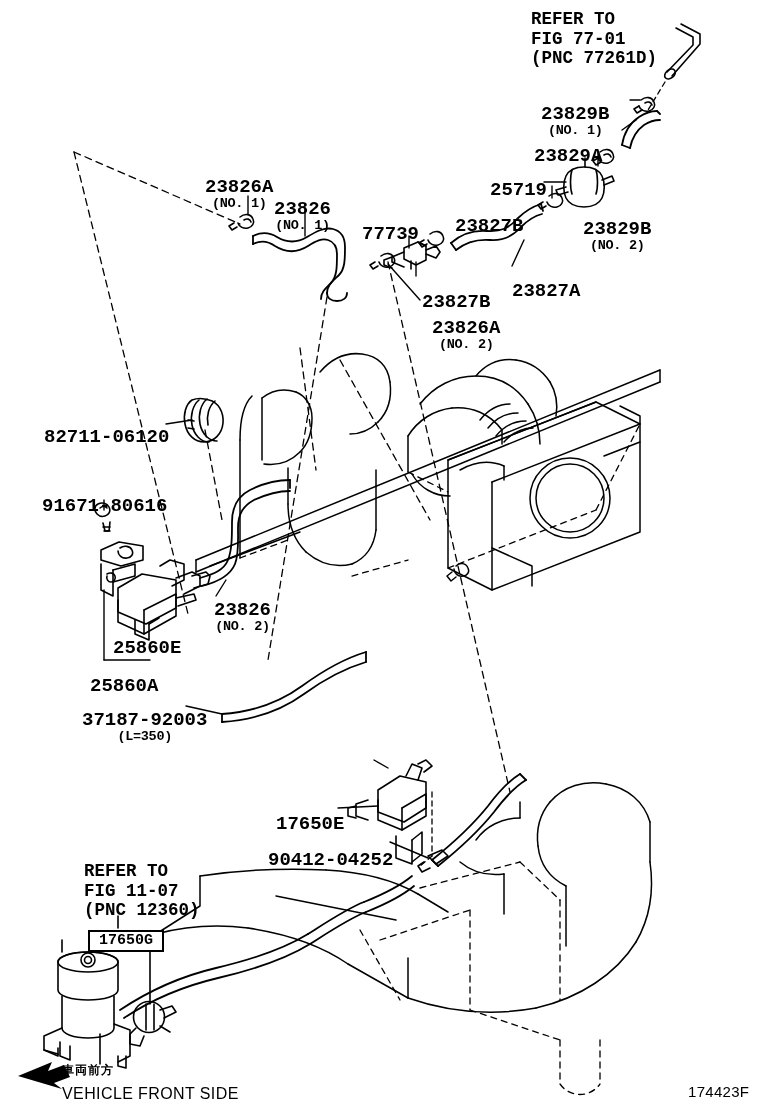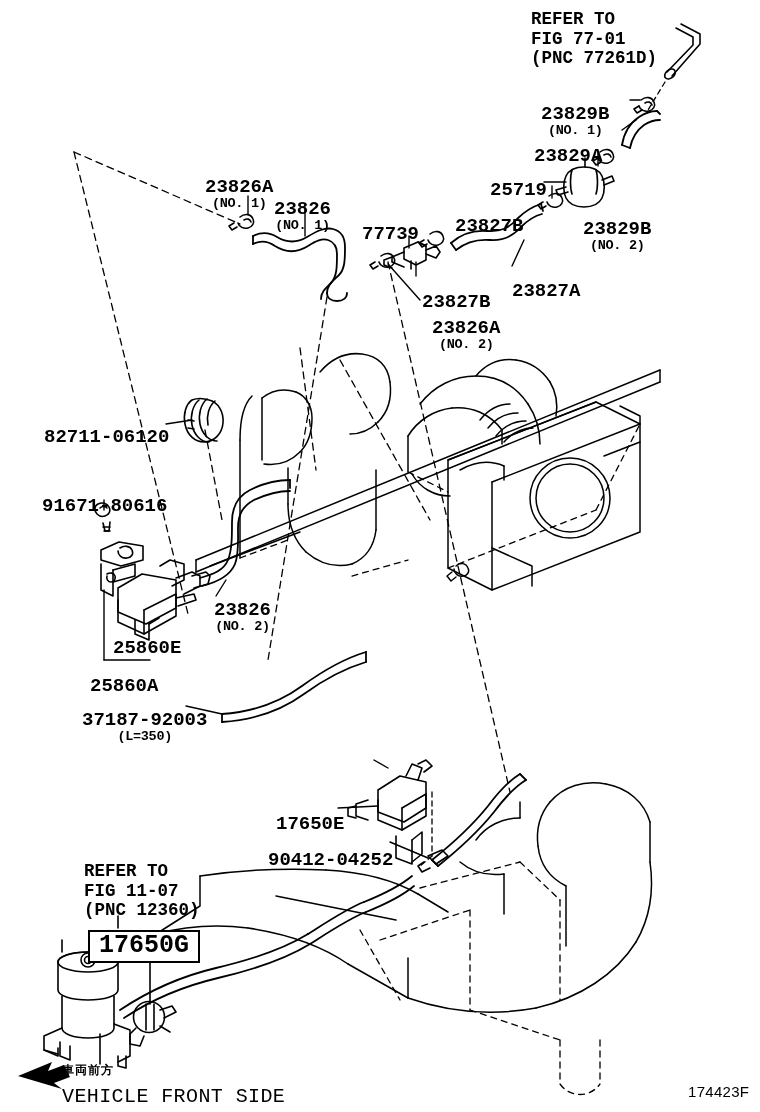--- a/index.html
+++ b/index.html
@@ -8,26 +8,26 @@
   #sheet{position:absolute;inset:0;width:643px;height:1112px;}
   #art{position:absolute;left:0;top:0;width:760px;height:1112px;}
 
   .lbl{position:absolute;white-space:nowrap;color:#000;
        font-family:"Liberation Mono","DejaVu Sans Mono",monospace;
        font-weight:bold;letter-spacing:0px;line-height:1.02;}
   .pn{font-size:19px;margin-top:17px;}
   .sub{font-size:13.5px;font-weight:bold;letter-spacing:-.3px;}
   .refer{font-size:17.5px;font-weight:bold;line-height:1.12;}
   .ctr{text-align:center;}
-  .boxed{border:2px solid #000;padding:1px 9px 2px 9px;font-size:25px;background:#fff;}
+  .boxed{border:2px solid #000;padding:1px 9px 2px 9px;font-size:15px;background:#fff;}
 
   .foot-jp{position:absolute;font-size:12px;font-family:"DejaVu Sans",sans-serif;
            font-weight:bold;letter-spacing:1px;}
-  .foot-en{position:absolute;font-size:20px;
-           font-family:Liberation Mono, monospace;font-weight:normal;letter-spacing:.4px;}
+  .foot-en{position:absolute;font-size:16px;
+           font-family:Liberation Sans, sans-serif;font-weight:normal;letter-spacing:.4px;}
   .figid{position:absolute;font-size:15px;
          font-family:"Liberation Sans",sans-serif;letter-spacing:.3px;}
 </style>
 </head>
 <body>
 
 <div id="sheet">
 
 <svg id="art" viewBox="0 0 760 1112">
   <g fill="none" stroke="#000" stroke-width="1.6" stroke-linecap="round" stroke-linejoin="round">

